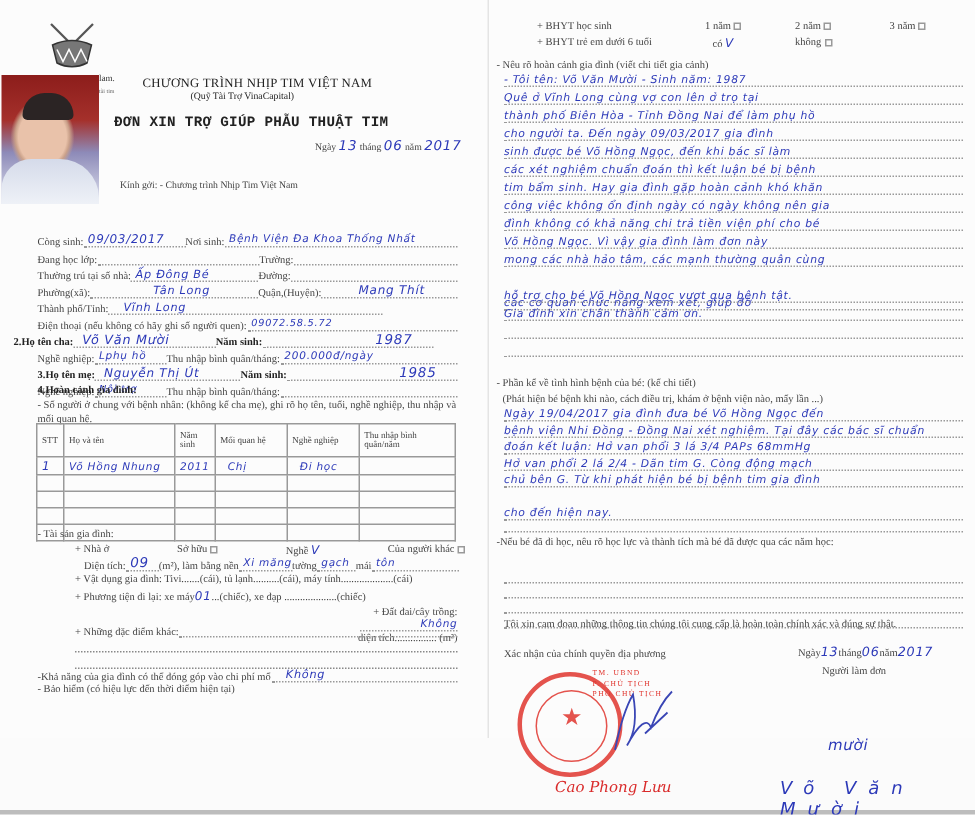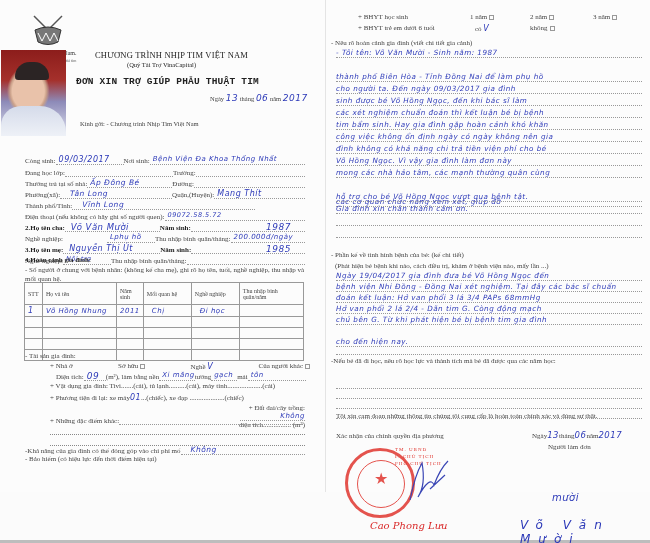--- a/index.html
+++ b/index.html
@@ -94,44 +94,44 @@
       <span class="fill" style="flex:0 0 108px;"></span>
       <span>Trường:</span>
       <span class="fill"></span>
     </div>
     <div class="row pr" style="left:25px; top:178px; width:280px;">
       <span>Thường trú tại số nhà:</span>
       <span class="fill hw" style="flex:0 0 85px; font-size:7.5px;">Ấp Đông Bé</span>
       <span>Đường:</span>
       <span class="fill"></span>
     </div>
-    <div class="row pr" style="left:25px; top:189px; width:280px;">
+    <div class="row pr" style="left:25px; top:189px; width:280px;text-align:center;">
       <span>Phường(xã):</span>
       <span class="fill hw" style="flex:0 0 112px; font-size:7.5px; padding-left:10px;">Tân Long</span>
       <span>Quận,(Huyện):</span>
       <span class="fill hw" style="font-size:8px;">Mang Thít</span>
     </div>
     <div class="row pr" style="left:25px; top:200px; width:230px;">
       <span>Thành phố/Tỉnh:</span>
       <span class="fill hw" style="font-size:7.5px; padding-left:10px;">Vĩnh Long</span>
     </div>
     <div class="row pr" style="left:25px; top:211px; width:280px;">
       <span>Điện thoại (nếu không có hãy ghi số người quen):</span>
       <span class="fill hw" style="font-size:6.5px;">09072.58.5.72</span>
     </div>
 
-    <div class="row pr" style="left:25px; top:222px; width:280px;">
+    <div class="row pr" style="left:9px; top:222px; width:280px;">
       <span class="b">2.Họ tên cha:</span>
       <span class="fill hw" style="flex:0 0 95px; font-size:8.5px; padding-left:6px;">Võ Văn Mười</span>
       <span class="b">Năm sinh:</span>
       <span class="fill hw" style="font-size:9px; text-align:right; padding-right:14px;">1987</span>
     </div>
     <div class="row pr" style="left:25px; top:233px; width:280px;">
       <span>Nghề nghiệp:</span>
-      <span class="fill hw" style="flex:0 0 48px; font-size:7px;margin-left:44px;">Lphụ hồ</span>
+      <span class="fill hw" style="flex:0 0 48px; font-size:7px;">Lphụ hồ</span>
       <span>Thu nhập bình quân/tháng:</span>
       <span class="fill hw" style="font-size:7px;">200.000đ/ngày</span>
     </div>
 
     <div class="row pr" style="left:25px; top:244px; width:280px;">
       <span class="b">3.Họ tên mẹ:</span>
       <span class="fill hw" style="flex:0 0 97px; font-size:8px; padding-left:6px;">Nguyễn Thị Út</span>
       <span class="b">Năm sinh:</span>
       <span class="fill hw" style="font-size:9px; text-align:right; padding-right:14px;">1985</span>
     </div>
@@ -244,20 +244,21 @@
   <div class="pr" style="position:absolute; left:358px; top:13px;">+ BHYT học sinh</div>
   <div class="pr" style="position:absolute; left:470px; top:13px;"><span>1 năm</span><span class="cb"></span></div>
   <div class="pr" style="position:absolute; left:530px; top:13px;"><span>2 năm</span><span class="cb"></span></div>
   <div class="pr" style="position:absolute; left:593px; top:13px;"><span>3 năm</span><span class="cb"></span></div>
   <div class="pr" style="position:absolute; left:358px; top:24px;">+ BHYT trẻ em dưới 6 tuổi</div>
   <div class="pr" style="position:absolute; left:475px; top:24px;"><span>có</span> <span class="hw" style="font-size:8px">V</span></div>
   <div class="pr" style="position:absolute; left:530px; top:24px;"><span>không</span><span class="cb"></span></div>
 
   <div class="pr" style="position:absolute; left:331px; top:39px;">- Nêu rõ hoàn cảnh gia đình (viết chi tiết gia cảnh)</div>
   <div class="line-hw hw" style="top:47px;">- Tôi tên: Võ Văn Mười - Sinh năm: 1987</div>
+  <div class="line-hw hw" style="top:59px;">Quê ở Vĩnh Long cùng vợ con lên ở trọ tại</div>
   <div class="line-hw hw" style="top:71px;">thành phố Biên Hòa - Tỉnh Đồng Nai để làm phụ hồ</div>
   <div class="line-hw hw" style="top:83px;">cho người ta. Đến ngày 09/03/2017 gia đình</div>
   <div class="line-hw hw" style="top:95px;">sinh được bé Võ Hồng Ngọc, đến khi bác sĩ làm</div>
   <div class="line-hw hw" style="top:107px;">các xét nghiệm chuẩn đoán thì kết luận bé bị bệnh</div>
   <div class="line-hw hw" style="top:119px;">tim bẩm sinh. Hay gia đình gặp hoàn cảnh khó khăn</div>
   <div class="line-hw hw" style="top:131px;">công việc không ổn định ngày có ngày không nên gia</div>
   <div class="line-hw hw" style="top:143px;">đình không có khả năng chi trả tiền viện phí cho bé</div>
   <div class="line-hw hw" style="top:155px;">Võ Hồng Ngọc. Vì vậy gia đình làm đơn này</div>
   <div class="line-hw hw" style="top:167px;">mong các nhà hảo tâm, các mạnh thường quân cùng</div>
   <div class="line-hw hw" style="top:196px;">các cơ quan chức năng xem xét, giúp đỡ</div>

